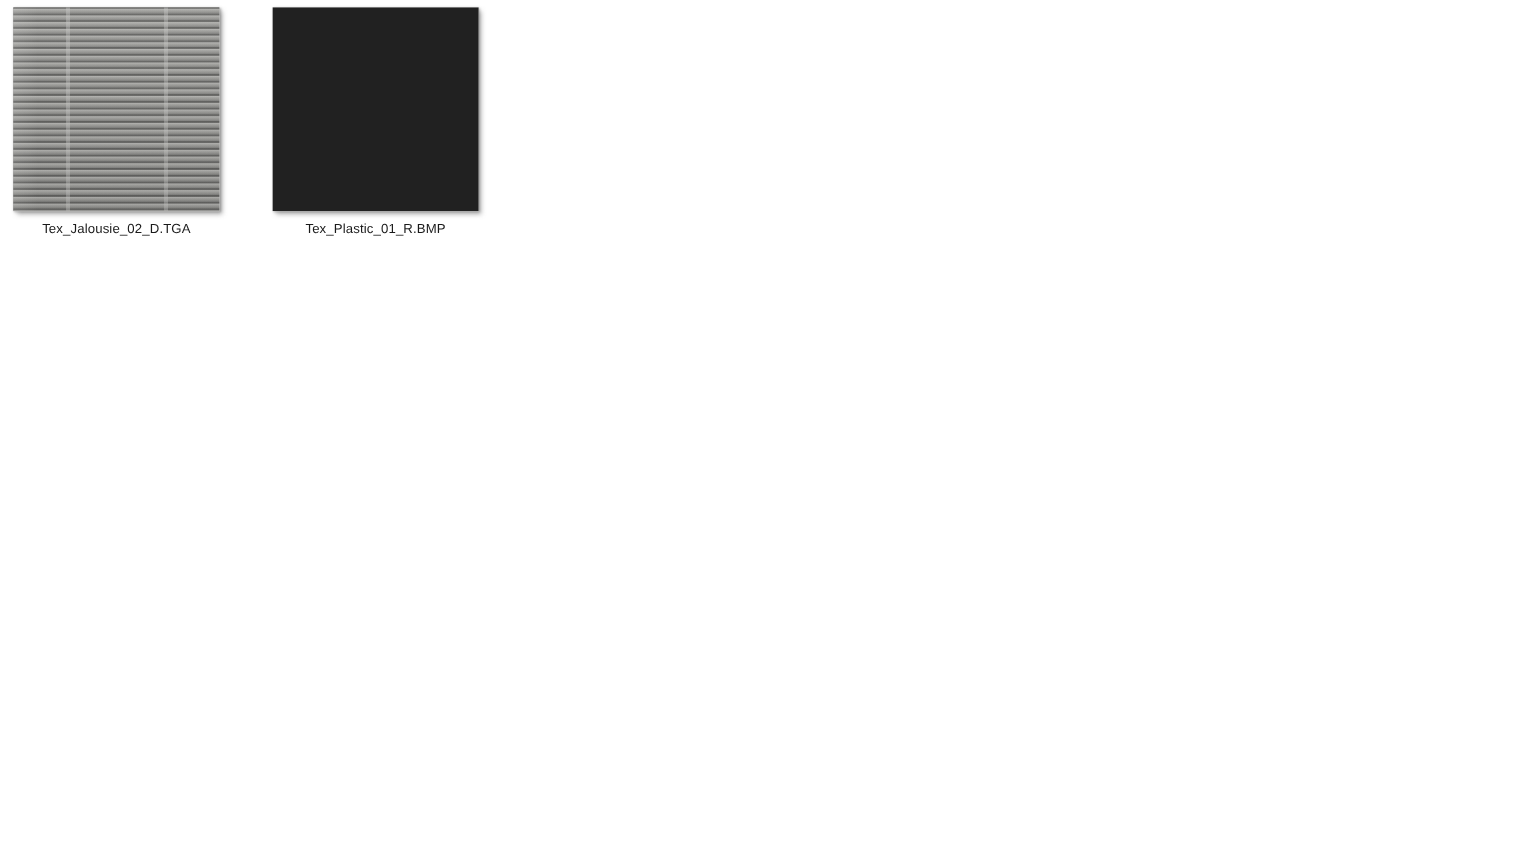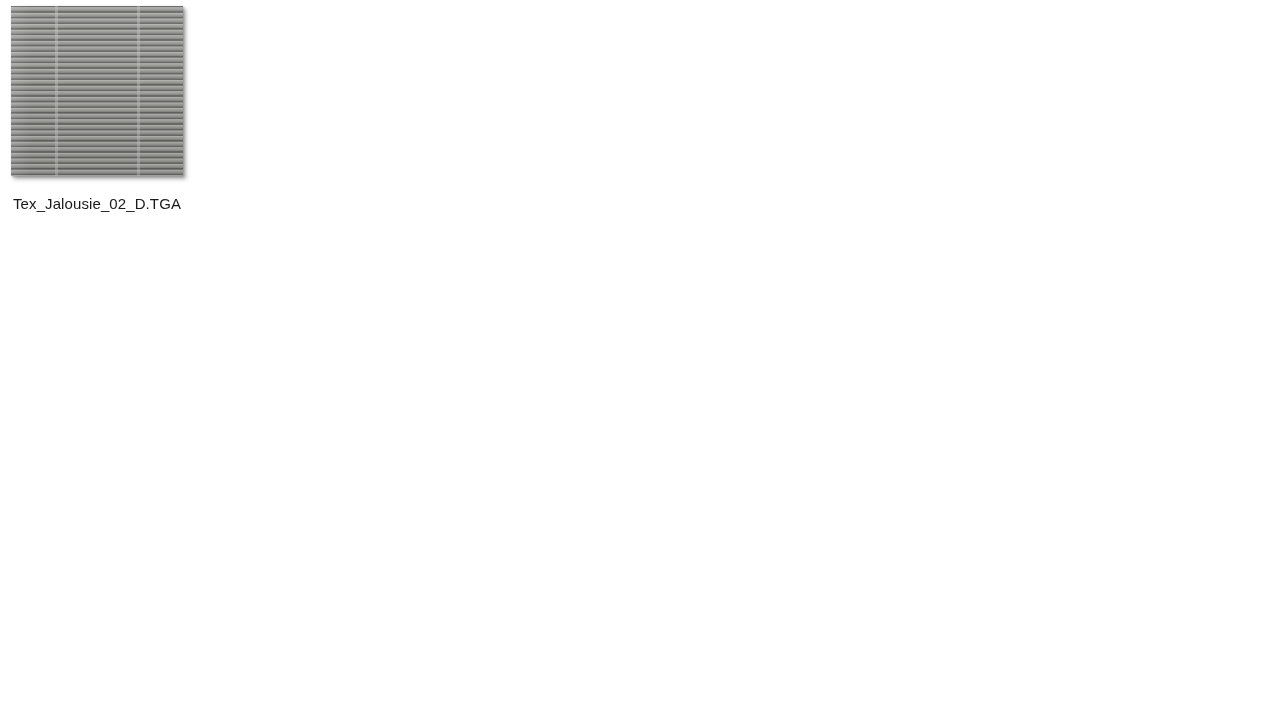--- a/index.html
+++ b/index.html
@@ -122,31 +122,37 @@
   .tex-plastic-normal {
     background-color: #7f7fff;
   }
 
   
   .tex-plastic-roughness {
     background-color: #212121;
   }
 
   .thumb-label {
-    margin-top: 21px;
-    font-size: 15px;
+    margin-top: 9px;
+    font-size: 11px;
     line-height: 13px;
     color: #1a1a1a;
     white-space: nowrap;
     letter-spacing: 0.1px;
   }
 </style>
 </head>
 <body>
 
 <div id="thumbnail-grid">
     <div class="tile">
       <div class="thumb-frame" style="width: 172px; height: 170px;">
         <div class="thumb-surface tex-jalousie-diffuse"></div>
       </div>
       <div class="thumb-label">Tex_Jalousie_02_D.TGA</div>
     </div>
+    <div class="tile">
+      <div class="thumb-frame" style="width: 172px; height: 170px;">
+        <div class="thumb-surface tex-plastic-roughness"></div>
+      </div>
+      <div class="thumb-label">Tex_Plastic_01_R.BMP</div>
+    </div>
   </div>
 
 </body></html>

